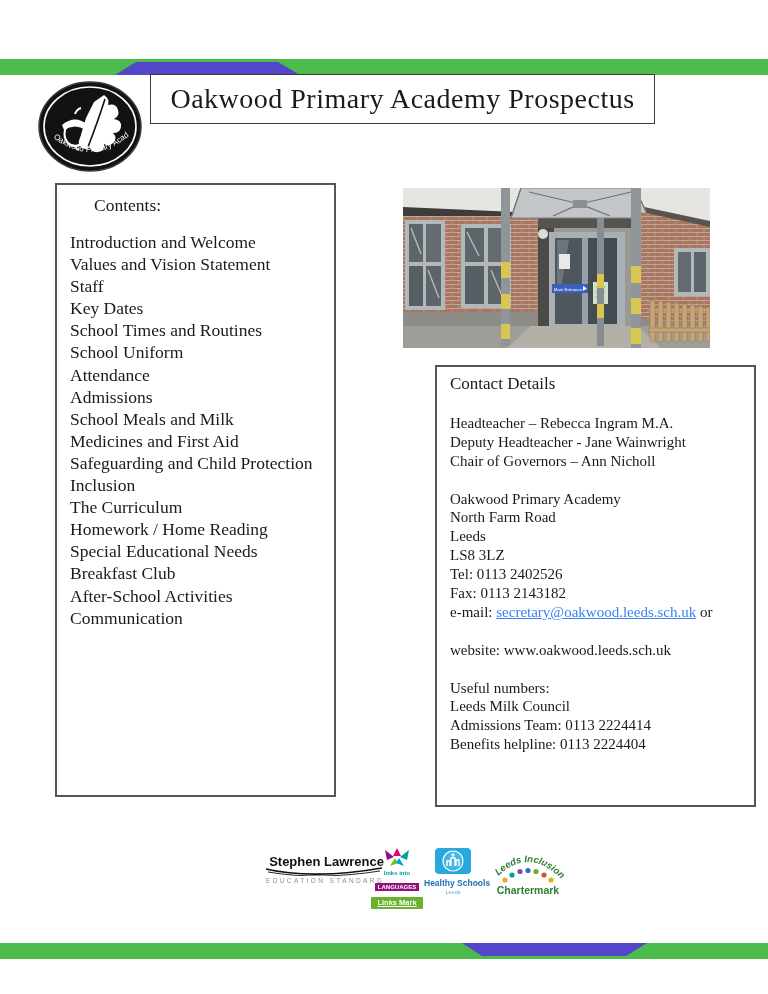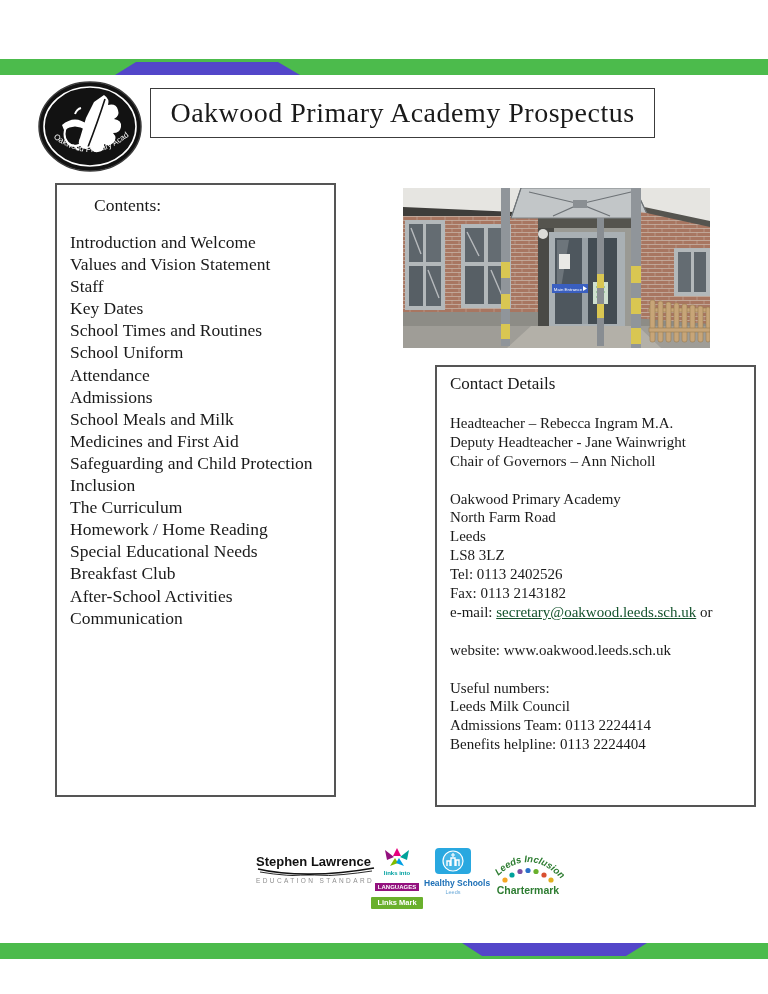--- a/index.html
+++ b/index.html
@@ -8,21 +8,21 @@
 
   
   .banner{position:absolute;left:0;width:768px;height:17px;}
   .banner-top{top:59px;}
   .banner-bottom{top:942px;}
 
   
   .school-logo{position:absolute;left:38px;top:81px;width:104px;height:91px;}
 
   
-  .title-box{position:absolute;left:150px;top:88px;width:505px;height:50px;
+  .title-box{position:absolute;left:150px;top:74px;width:505px;height:50px;
              border:1.5px solid #3c3c3c;box-sizing:border-box;background:#fff;
              display:flex;align-items:center;justify-content:center;}
   .title-box span{font-size:28px;letter-spacing:.5px;}
 
   
   .contents-box{position:absolute;left:55px;top:183px;width:281px;height:614px;
                 border:2px solid #555;box-sizing:border-box;background:#fff;
                 padding:9px 6px 0 13px;font-size:17.5px;}
   .contents-heading{line-height:22px;margin-bottom:15px;margin-left:24px;}
   .contents-list div{line-height:22.1px;white-space:nowrap;}
@@ -34,30 +34,30 @@
   .contact-box{position:absolute;left:407px;top:365px;width:321px;height:442px;
                border:2px solid #555;box-sizing:border-box;background:#fff;
                padding:6px 4px 0 13px;font-size:15px;line-height:18.9px;margin-left:28px;}
   .contact-heading{font-size:17px;line-height:22px;}
   .sp{height:18.9px;}
   .contact-box .link{color:#3232cc;text-decoration:underline;cursor:pointer;}
   .email-indent{padding-left:48px;}
 
   
   .footer-logos{position:absolute;left:248px;top:846px;height:54px;}
-  .sl-logo{position:absolute;left:8px;top:8px;width:120px;text-align:left;
+  .sl-logo{position:absolute;left:16px;top:8px;width:120px;text-align:right;
            font-family:"Liberation Sans",sans-serif;}
   .sl-name{font-weight:bold;font-size:13px;color:#111;white-space:nowrap;}
   .sl-swoosh{display:block;margin:-2px auto 0 auto;}
   .sl-sub{font-size:6.5px;letter-spacing:2.4px;color:#8e8e8e;white-space:nowrap;margin-top:1px;}
   .lm-logo{position:absolute;left:123px;top:2px;width:52px;text-align:center;
            font-family:"Liberation Sans",sans-serif;line-height:1;}
   .lm-line1{font-size:6px;font-weight:bold;color:#00a0a0;margin-top:0px;}
   .lm-line2{font-size:6px;font-weight:bold;color:#fff;background:#93117e;display:inline-block;padding:1px 3px;margin-top:1px;}
-  .lm-banner{font-size:7.5px;font-weight:bold;color:#fff;background:#69b02c;display:inline-block;padding:2px 6px;margin-top:4px;border-radius:1px;}
+  .lm-banner{font-size:7.5px;font-weight:bold;color:#fff;background:#69b02c;display:inline-block;padding:2px 6px;margin-top:4px;border-radius:1px;text-decoration:underline;}
   .hs-logo{position:absolute;left:176px;top:2px;width:58px;text-align:center;
            font-family:"Liberation Sans",sans-serif;line-height:1;}
   .hs-title{font-size:8.5px;font-weight:bold;color:#1d70b7;margin-top:2px;white-space:nowrap;}
   .hs-sub{font-size:5.5px;color:#6aa9d8;margin-top:2px;}
   .incl-logo{position:absolute;left:240px;top:0px;width:80px;height:54px;}
 </style>
 </head>
 <body>
 
 <div class="page">
@@ -225,21 +225,21 @@
     <div>Deputy Headteacher - Jane Wainwright</div>
     <div>Chair of Governors – Ann Nicholl</div>
     <div class="sp"></div>
     <div>Oakwood Primary Academy</div>
     <div>North Farm Road</div>
     <div>Leeds</div>
     <div>LS8 3LZ</div>
     <div>Tel: 0113 2402526</div>
     <div>Fax: 0113 2143182</div>
     <div>
-      <span>e-mail: </span><a class="link" style="color: #14532d;">secretary@oakwood.leeds.sch.uk</a><span> or</span>
+      <span>e-mail: </span><a class="link" style="color: #3b82f6;">secretary@oakwood.leeds.sch.uk</a><span> or</span>
     </div>
     <div class="sp"></div>
     <div>website: www.oakwood.leeds.sch.uk</div>
     <div class="sp"></div>
     <div>Useful numbers:</div>
     <div>Leeds Milk Council</div>
     <div>Admissions Team: 0113 2224414</div>
     <div>Benefits helpline: 0113 2224404</div>
   </div>
 

